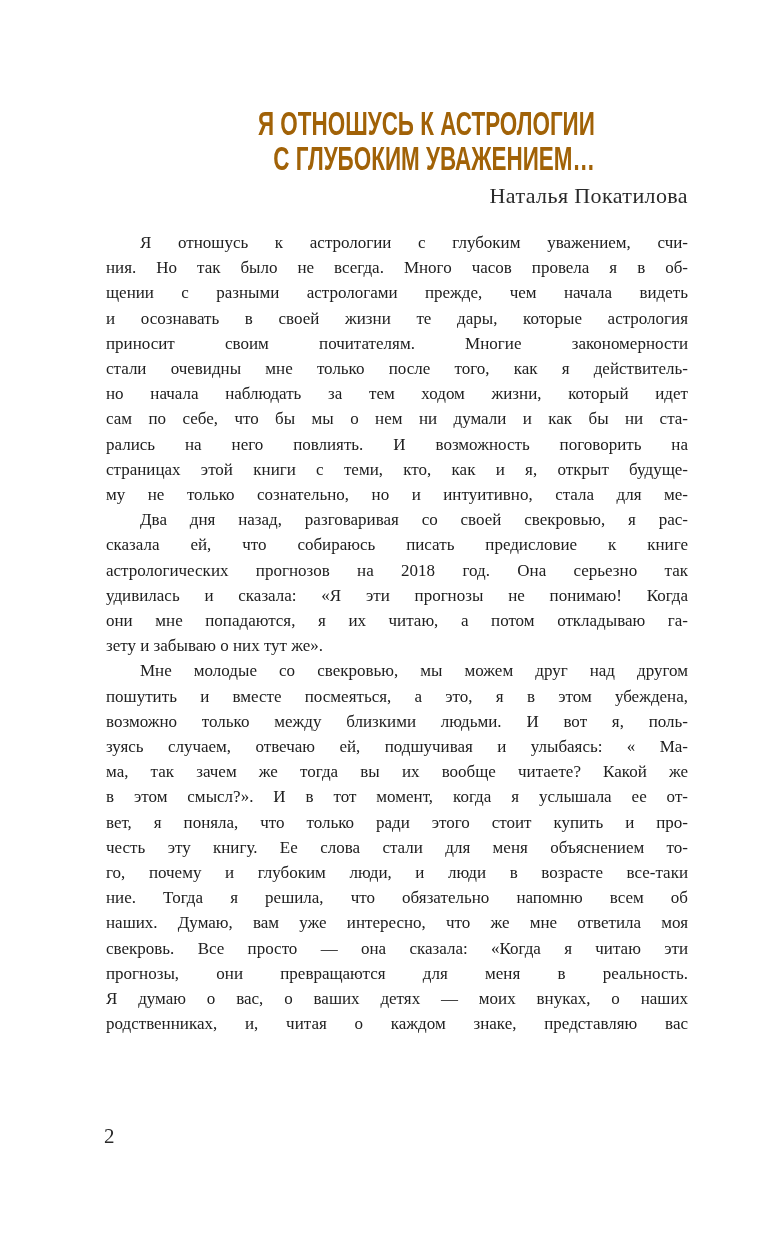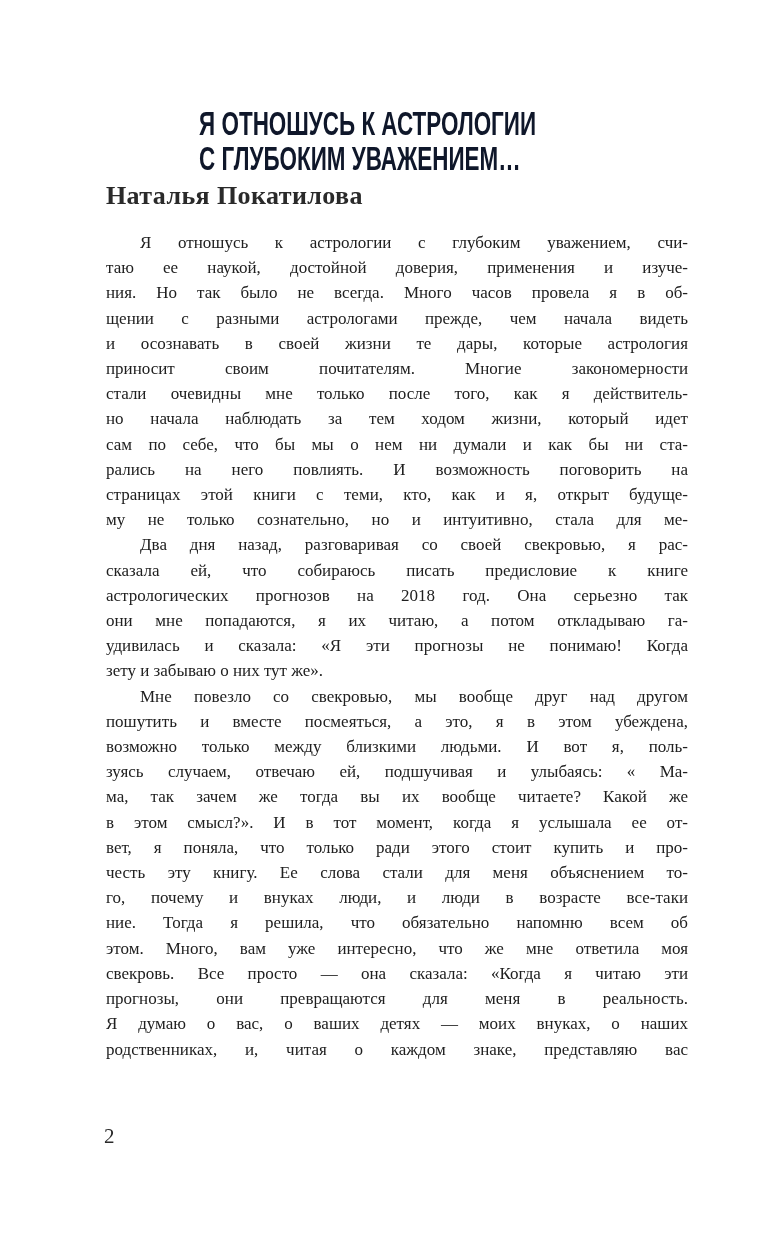--- a/index.html
+++ b/index.html
@@ -16,41 +16,41 @@
     inset: 0;
     background: #ffffff;
   }
   .content {
     position: absolute;
     left: 106px;
     top: 106px;
     width: 582px;
   }
   .chapter-title {
-    text-align: left;
-    color: #0f172a;
+    text-align: right;
+    color: #a16207;
     font-family: "Liberation Sans", sans-serif;
     font-weight: 700;
   }
   .title-line {
     display: block;
     font-size: 33px;
     line-height: 35px;
     letter-spacing: 0px;
     white-space: nowrap;
     transform: scaleX(0.68);
     transform-origin: 50% 50%;
   }
   .author {
     margin-top: 6px;
-    font-size: 26px;
+    text-align: right;
+    font-size: 22px;
     line-height: 27px;
     letter-spacing: 0.4px;
     color: #2a2a2a;
-    font-weight: bold;
   }
   .body-text {
     margin-top: 21px;
     font-size: 17px;
     line-height: 25.2px;
     color: #202020;
   }
   .para .line {
     text-align: justify;
     text-align-last: justify;
@@ -77,52 +77,51 @@
 <div class="page">
   <div class="content">
     <h1 class="chapter-title">
       <span class="title-line">Я ОТНОШУСЬ К АСТРОЛОГИИ</span>
       <span class="title-line">С ГЛУБОКИМ УВАЖЕНИЕМ…</span>
     </h1>
     <div class="author">Наталья Покатилова</div>
     <div class="body-text">
         <div class="para">
           <div class="line pfirst">Я отношусь к астрологии с глубоким уважением, счи-</div>
-          <div class="line">таю ее наукой, достойной доверия, применения и изуче-</div>
           <div class="line">ния. Но так было не всегда. Много часов провела я в об-</div>
           <div class="line">щении с разными астрологами прежде, чем начала видеть</div>
           <div class="line">и осознавать в своей жизни те дары, которые астрология</div>
           <div class="line">приносит своим почитателям. Многие закономерности</div>
           <div class="line">стали очевидны мне только после того, как я действитель-</div>
           <div class="line">но начала наблюдать за тем ходом жизни, который идет</div>
           <div class="line">сам по себе, что бы мы о нем ни думали и как бы ни ста-</div>
           <div class="line">рались на него повлиять. И возможность поговорить на</div>
           <div class="line">страницах этой книги с теми, кто, как и я, открыт будуще-</div>
           <div class="line">му не только сознательно, но и интуитивно, стала для ме-</div>
         </div>
         <div class="para">
           <div class="line pfirst">Два дня назад, разговаривая со своей свекровью, я рас-</div>
           <div class="line">сказала ей, что собираюсь писать предисловие к книге</div>
           <div class="line">астрологических прогнозов на 2018 год. Она серьезно так</div>
+          <div class="line">удивилась и сказала: «Я эти прогнозы не понимаю! Когда</div>
           <div class="line">они мне попадаются, я их читаю, а потом откладываю га-</div>
-          <div class="line">удивилась и сказала: «Я эти прогнозы не понимаю! Когда</div>
           <div class="line plast">зету и забываю о них тут же».</div>
         </div>
         <div class="para">
-          <div class="line pfirst">Мне повезло со свекровью, мы вообще друг над другом</div>
+          <div class="line pfirst">Мне молодые со свекровью, мы можем друг над другом</div>
           <div class="line">пошутить и вместе посмеяться, а это, я в этом убеждена,</div>
           <div class="line">возможно только между близкими людьми. И вот я, поль-</div>
           <div class="line">зуясь случаем, отвечаю ей, подшучивая и улыбаясь: « Ма-</div>
           <div class="line">ма, так зачем же тогда вы их вообще читаете? Какой же</div>
           <div class="line">в этом смысл?». И в тот момент, когда я услышала ее от-</div>
           <div class="line">вет, я поняла, что только ради этого стоит купить и про-</div>
           <div class="line">честь эту книгу. Ее слова стали для меня объяснением то-</div>
-          <div class="line">го, почему и внуках люди, и люди в возрасте все-таки</div>
+          <div class="line">го, почему и глубоким люди, и люди в возрасте все-таки</div>
           <div class="line">ние. Тогда я решила, что обязательно напомню всем об</div>
-          <div class="line">этом. Много, вам уже интересно, что же мне ответила моя</div>
+          <div class="line">наших. Думаю, вам уже интересно, что же мне ответила моя</div>
           <div class="line">свекровь. Все просто — она сказала: «Когда я читаю эти</div>
           <div class="line">прогнозы, они превращаются для меня в реальность.</div>
           <div class="line">Я думаю о вас, о ваших детях — моих внуках, о наших</div>
           <div class="line">родственниках, и, читая о каждом знаке, представляю вас</div>
         </div>
       </div>
   </div>
   <div class="page-number">2</div>
 </div>
 

